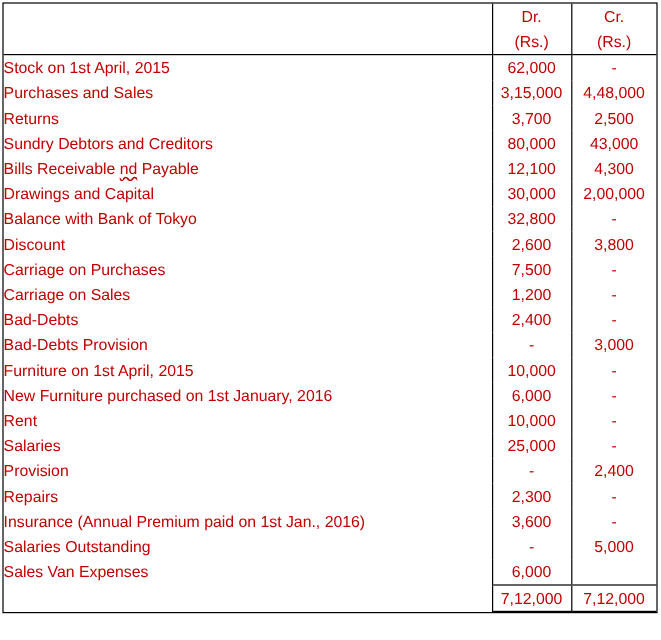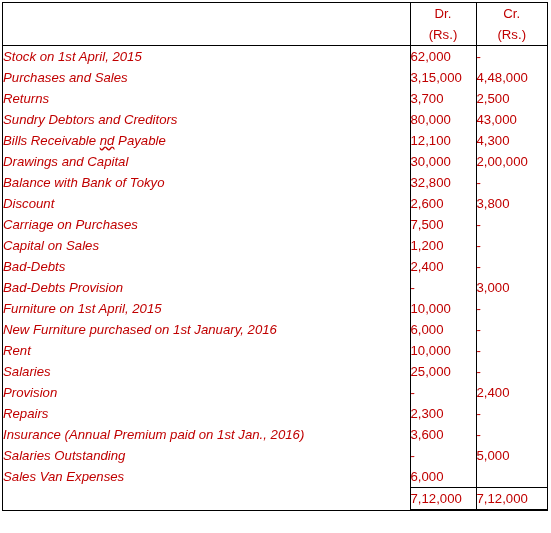--- a/index.html
+++ b/index.html
@@ -58,24 +58,23 @@
     border-right: 1px solid #000000;
     height: 42px;
   }
   .hdr-dr { border-right: 1px solid #000000; }
 
   
   .particulars {
     text-align: left;
     padding-left: 7px;
     border-right: 1px solid #000000;
-    font-style: italic;
   }
   .num {
-    text-align: left;
+    text-align: center;
     padding-right: 7px;
   }
   .num-dr { border-right: 1px solid #000000; }
 
   
   tr.totals-row .num {
     border-top: 1px solid #000000;
     border-bottom: 1px solid #000000;
   }
   tr.totals-row .particulars {
@@ -154,21 +153,21 @@
           <td class="particulars">Discount</td>
           <td class="num num-dr">2,600</td>
           <td class="num">3,800</td>
         </tr>
         <tr>
           <td class="particulars">Carriage on Purchases</td>
           <td class="num num-dr">7,500</td>
           <td class="num">-</td>
         </tr>
         <tr>
-          <td class="particulars">Capital on Sales</td>
+          <td class="particulars">Carriage on Sales</td>
           <td class="num num-dr">1,200</td>
           <td class="num">-</td>
         </tr>
         <tr>
           <td class="particulars">Bad-Debts</td>
           <td class="num num-dr">2,400</td>
           <td class="num">-</td>
         </tr>
         <tr>
           <td class="particulars">Bad-Debts Provision</td>

